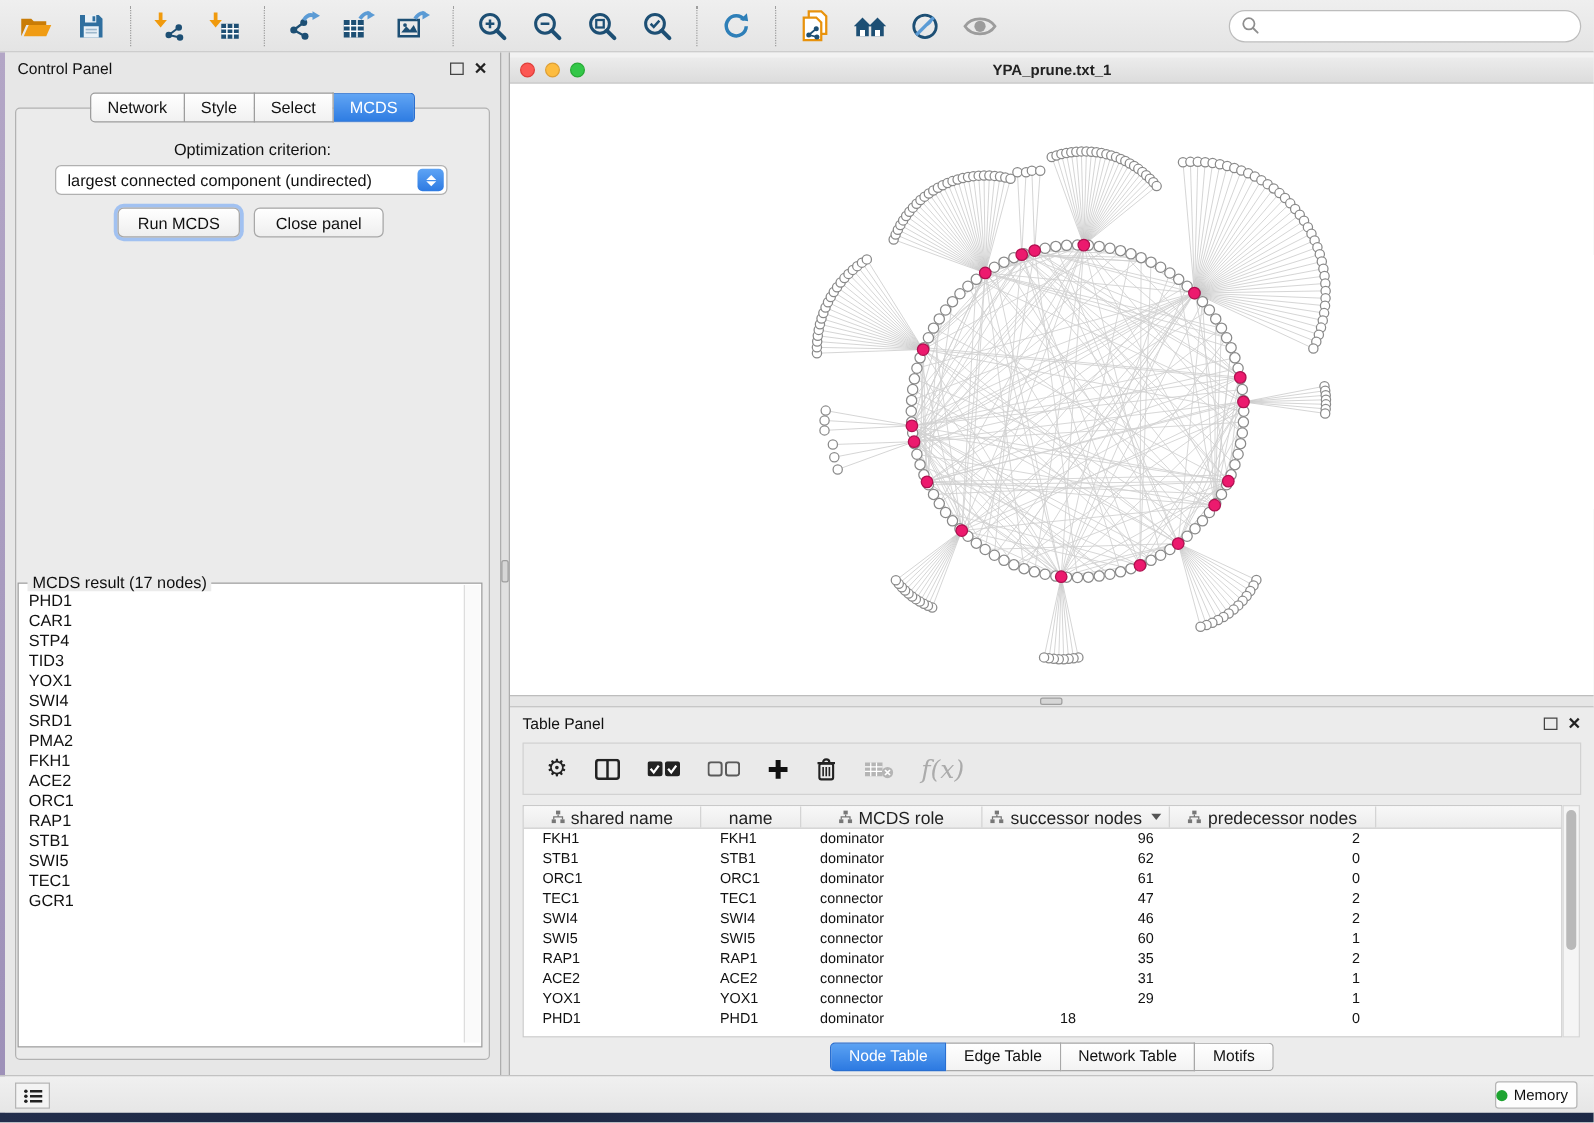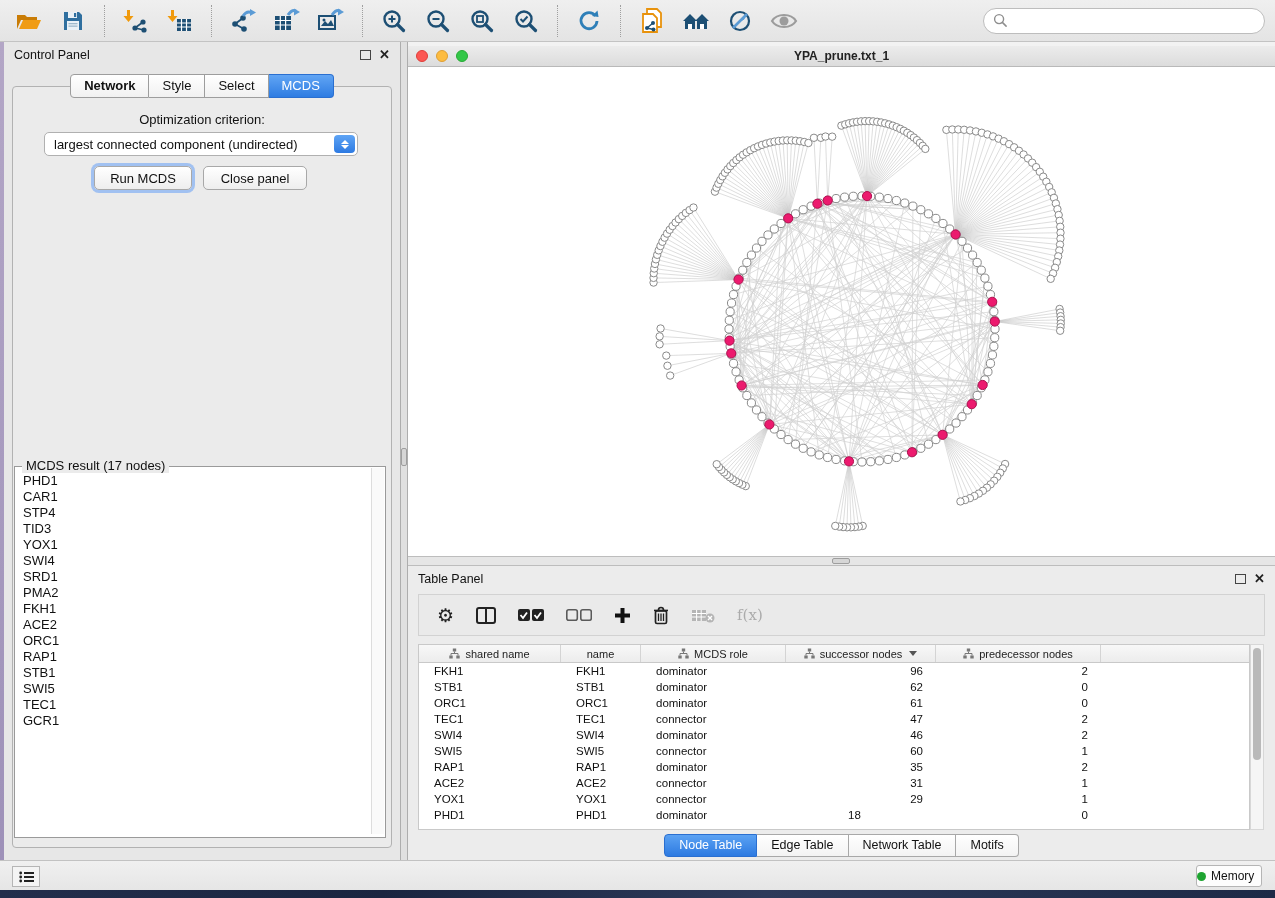--- a/index.html
+++ b/index.html
@@ -19,21 +19,21 @@
 
   
   #control-panel { left:4px; top:42px; width:396px; height:818px; background:#e7e7e7; }
   #cp-header { position:absolute; left:0; top:0; width:100%; height:26px; display:flex; align-items:center; padding:0 10px; font-size:12.5px; color:#111; }
   .win-btns { margin-left:auto; display:flex; gap:8px; align-items:center; color:#333; }
   .float-glyph { width:11px; height:10px; border:1.6px solid #444; display:inline-block; }
   .close-glyph { font-size:13px; font-weight:bold; color:#222; line-height:10px; }
   #cp-box { position:absolute; left:8px; top:44px; width:380px; height:762px; background:#ebebeb; border:1px solid #b2b2b2; border-radius:4px; }
   #cp-tabs { position:absolute; left:0; top:32px; width:100%; display:flex; justify-content:center; z-index:2; }
   .cp-tab { font-size:13px; padding:3px 13px 4px; background:linear-gradient(#ffffff,#f1f1f1); border:1px solid #9d9d9d; border-left-width:0; color:#111; }
-  .cp-tab:first-child { border-left-width:1px; border-radius:4px 0 0 4px;font-weight:bold; }
+  .cp-tab:first-child { border-left-width:1px; border-radius:4px 0 0 4px; }
   .cp-tab:last-child { border-radius:0 4px 4px 0; }
   .cp-tab.active { background:linear-gradient(#61a5f4,#2e7ce2); color:#fff; border-color:#2a6fd0; }
   #opt-label { position:absolute; left:0; top:70px; width:100%; text-align:center; font-size:13px; color:#111; }
   #opt-select { position:absolute; left:40px; top:90px; width:314px; height:24px; background:#fff; border:1px solid #b0b0b0; border-radius:5px; display:flex; align-items:center; font-size:13px; padding-left:9px; color:#111; }
   #opt-stepper { position:absolute; right:2px; top:2px; width:21px; height:18px; border-radius:4px; background:linear-gradient(#5ea4f5,#2d7ae2); display:flex; flex-direction:column; align-items:center; justify-content:center; gap:1px; }
   .chev { width:0; height:0; border-left:4px solid transparent; border-right:4px solid transparent; }
   .chev.up { border-bottom:4px solid #fff; }
   .chev.dn { border-top:4px solid #fff; }
   .cp-btn { position:absolute; top:124px; height:24px; background:linear-gradient(#ffffff,#eeeeee); border:1px solid #a8a8a8; border-radius:5px; font-size:13px; color:#111; display:flex; align-items:center; justify-content:center; }
   #run-btn { left:90px; width:98px; box-shadow:0 0 0 3px rgba(100,158,246,.55); }
@@ -60,24 +60,24 @@
 
   
   #h-splitter { left:408px; top:556px; width:867px; height:10px; background:#e6e6e6; border-top:1px solid #bdbdbd; border-bottom:1px solid #bdbdbd; }
   #h-handle { position:absolute; left:424px; top:1px; width:18px; height:6px; background:#d6d6d6; border:1px solid #9e9e9e; border-radius:2px; }
 
   
   #table-panel { left:408px; top:566px; width:867px; height:294px; background:#ececec; }
   #tp-header { position:absolute; left:0; top:0; width:100%; height:26px; display:flex; align-items:center; padding:0 10px; font-size:12.5px; color:#111; }
   #tp-toolbar { position:absolute; left:10px; top:28px; width:847px; height:42px; background:#eaeaea; border:1px solid #d2d2d2; display:flex; align-items:center; gap:22px; padding-left:18px; }
   .tp-icon { display:flex; align-items:center; justify-content:center; }
-  #fx-icon { font-family:"DejaVu Serif",serif; font-size:15px; color:#ababab; }
+  #fx-icon { font-family:"DejaVu Serif",serif; font-style:italic; font-size:20px; color:#ababab; }
   #nt-table { position:absolute; left:10px; top:78px; width:832px; height:186px; background:#fff; border:1px solid #c9c9c9; overflow:hidden; }
   #nt-header { display:flex; height:18px; background:linear-gradient(#f8f8f8,#ececec); border-bottom:1px solid #c9c9c9; }
-  .nt-hcell { display:flex; align-items:center; justify-content:center; gap:5px; font-size:11px; color:#222; border-right:1px solid #d4d4d4; }
+  .nt-hcell { display:flex; align-items:center; justify-content:center; gap:5px; font-size:14px; color:#222; border-right:1px solid #d4d4d4; }
   .sort-chev { width:0; height:0; border-left:4px solid transparent; border-right:4px solid transparent; border-top:5px solid #555; margin-left:2px; }
   .nt-row { display:flex; height:16px; }
   .nt-cell { font-size:11.5px; color:#111; line-height:16px; white-space:nowrap; overflow:hidden; }
   .nt-cell.txt { padding-left:15px; }
   .nt-cell.num { text-align:right; padding-right:13px; }
   #nt-scroll { position:absolute; left:842px; top:78px; width:14px; height:186px; background:#f5f5f5; border:1px solid #d7d7d7; }
   #nt-thumb { position:absolute; left:2px; top:3px; width:8px; height:112px; background:#b9b9b9; border-radius:4px; }
   #tp-tabs { position:absolute; left:0; top:268px; width:100%; display:flex; justify-content:center; }
   .tp-tab { font-size:12.5px; padding:3px 14px 4px; background:linear-gradient(#ffffff,#f3f3f3); border:1px solid #a8a8a8; border-left-width:0; color:#111; }
   .tp-tab:first-child { border-left-width:1px; border-radius:4px 0 0 4px; }

